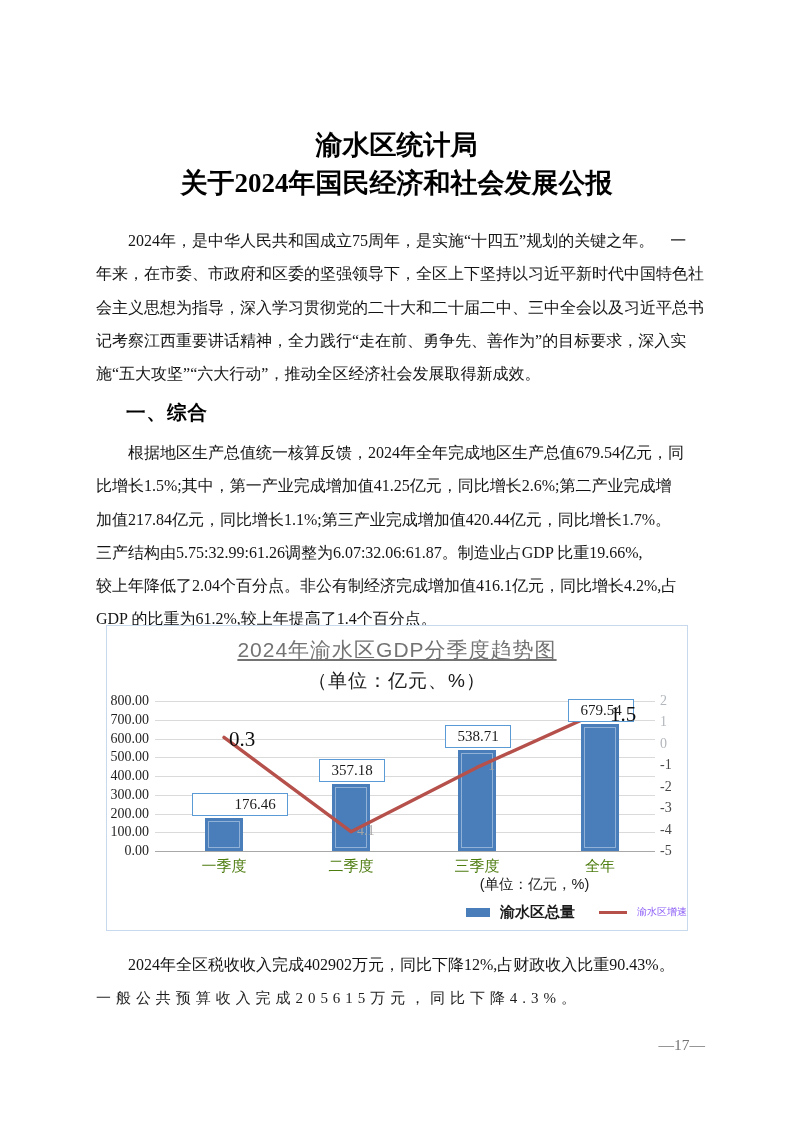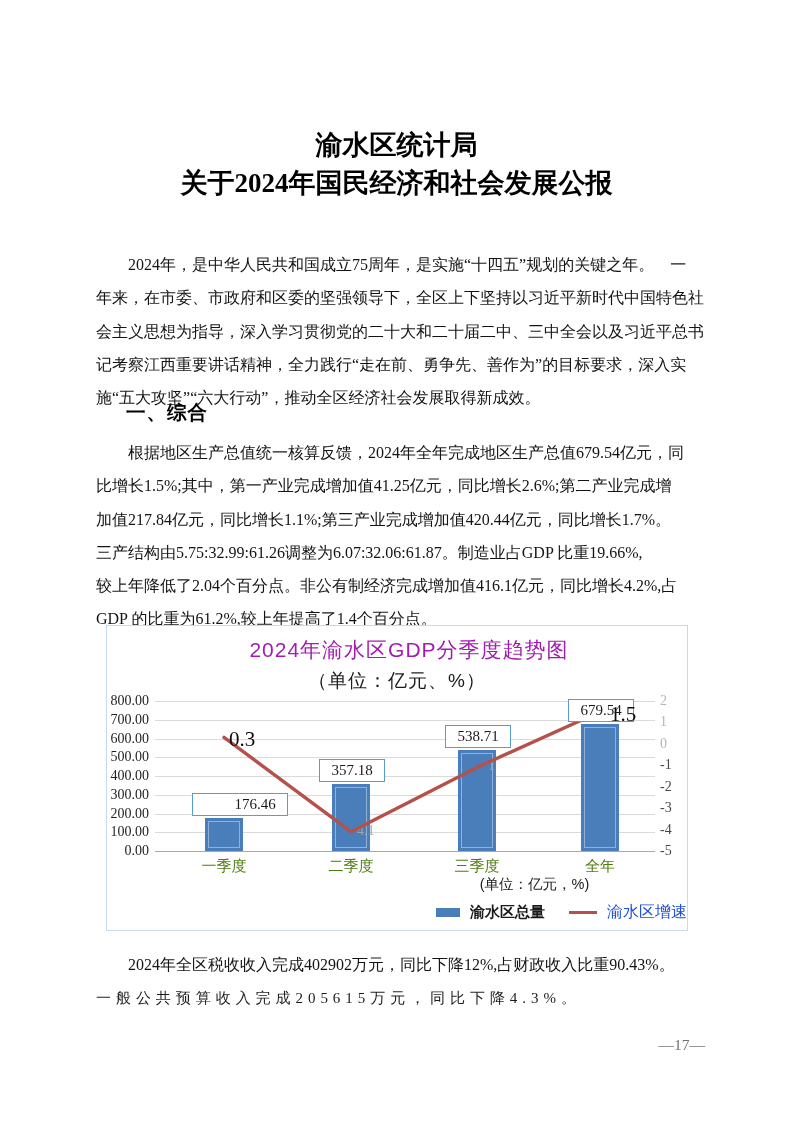--- a/index.html
+++ b/index.html
@@ -8,34 +8,34 @@
     font-family:"Liberation Serif","DejaVu Serif",serif;color:#111;overflow:hidden;
   }
   
   .doc-title{position:absolute;top:126px;left:0;width:793px;text-align:center;
     font-weight:bold;font-size:27px;line-height:38px;color:#000;}
   
   .para{position:absolute;left:96px;width:609px;}
   .tline{font-size:16px;line-height:33.3px;white-space:nowrap;
     text-align:justify;text-justify:inter-character;color:#141414;}
   .tline.ind{text-indent:32px;}
-  #para1{top:248px;}
+  #para1{top:224px;}
   #para2{top:436px;}
   #para3{top:948px;}
   #para3 .sp{font-size:15px;letter-spacing:0.33em;line-height:35px;color:#1c1c1c;}
   
   .sec-head{position:absolute;top:399px;left:126px;
     font-family:"Liberation Sans","DejaVu Sans",sans-serif;
     font-weight:bold;font-size:19.5px;color:#000;letter-spacing:1px;}
   
   .chart{position:absolute;top:625px;left:106px;width:580px;height:304px;
     border:1px solid #c7d9ec;background:#fff;
     font-family:"Liberation Sans","DejaVu Sans",sans-serif;}
-  .c-title{position:absolute;top:10px;left:12px;width:100%;text-align:center;
-    font-size:21px;color:#a21caf;letter-spacing:1px;}
+  .c-title{position:absolute;top:10px;left:0;width:100%;text-align:center;
+    font-size:21px;color:#737373;letter-spacing:1px;text-decoration:underline;}
   .c-sub{position:absolute;top:42px;left:0;width:100%;text-align:center;
     font-size:19px;color:#1a1a1a;letter-spacing:1px;}
   .gridline{position:absolute;left:48px;width:500px;height:0;border-top:1px solid #dadada;}
   .gridline.base{border-top:1px solid #a8a8a8;}
   .ytick{position:absolute;left:0;width:42px;text-align:right;font-size:14px;
     line-height:16px;color:#1f1f1f;font-family:"Liberation Serif","DejaVu Serif",serif;}
   .ytick2{position:absolute;left:553px;width:30px;text-align:left;font-size:14px;
     line-height:16px;font-family:"Liberation Serif","DejaVu Serif",serif;}
   .bar{position:absolute;width:38px;background:#4a7ebb;}
   .bar::after{content:"";position:absolute;left:3px;right:3px;top:3px;bottom:3px;
@@ -48,21 +48,21 @@
   .line-lbl{position:absolute;font-family:"Liberation Serif","DejaVu Serif",serif;}
   .line-lbl.emphasis{font-size:21px;color:#0d0d0d;}
   .line-lbl.faint{font-size:14px;color:#a3a3a3;}
   .c-note{position:absolute;top:249px;left:330px;width:195px;text-align:center;
     font-size:14.5px;color:#202020;}
   .legend{position:absolute;top:276px;left:0;width:100%;height:20px;
     display:flex;align-items:center;justify-content:flex-end;gap:10px;}
   .sw-bar{display:inline-block;width:24px;height:9px;background:#4a7ebb;}
   .sw-line{display:inline-block;width:28px;height:3px;background:#b5504b;margin-left:14px;}
   .lg1{font-size:15px;font-weight:bold;color:#1a1a1a;}
-  .lg2{font-size:16px;color:#1d4ed8;}
+  .lg2{font-size:10px;color:#8b5cf6;}
   
   .page-num{position:absolute;top:1036px;left:96px;width:609px;text-align:right;
     font-size:15.5px;color:#737373;}
 </style>
 </head>
 <body>
 
 <div class="page">
 
   <div class="doc-title">

